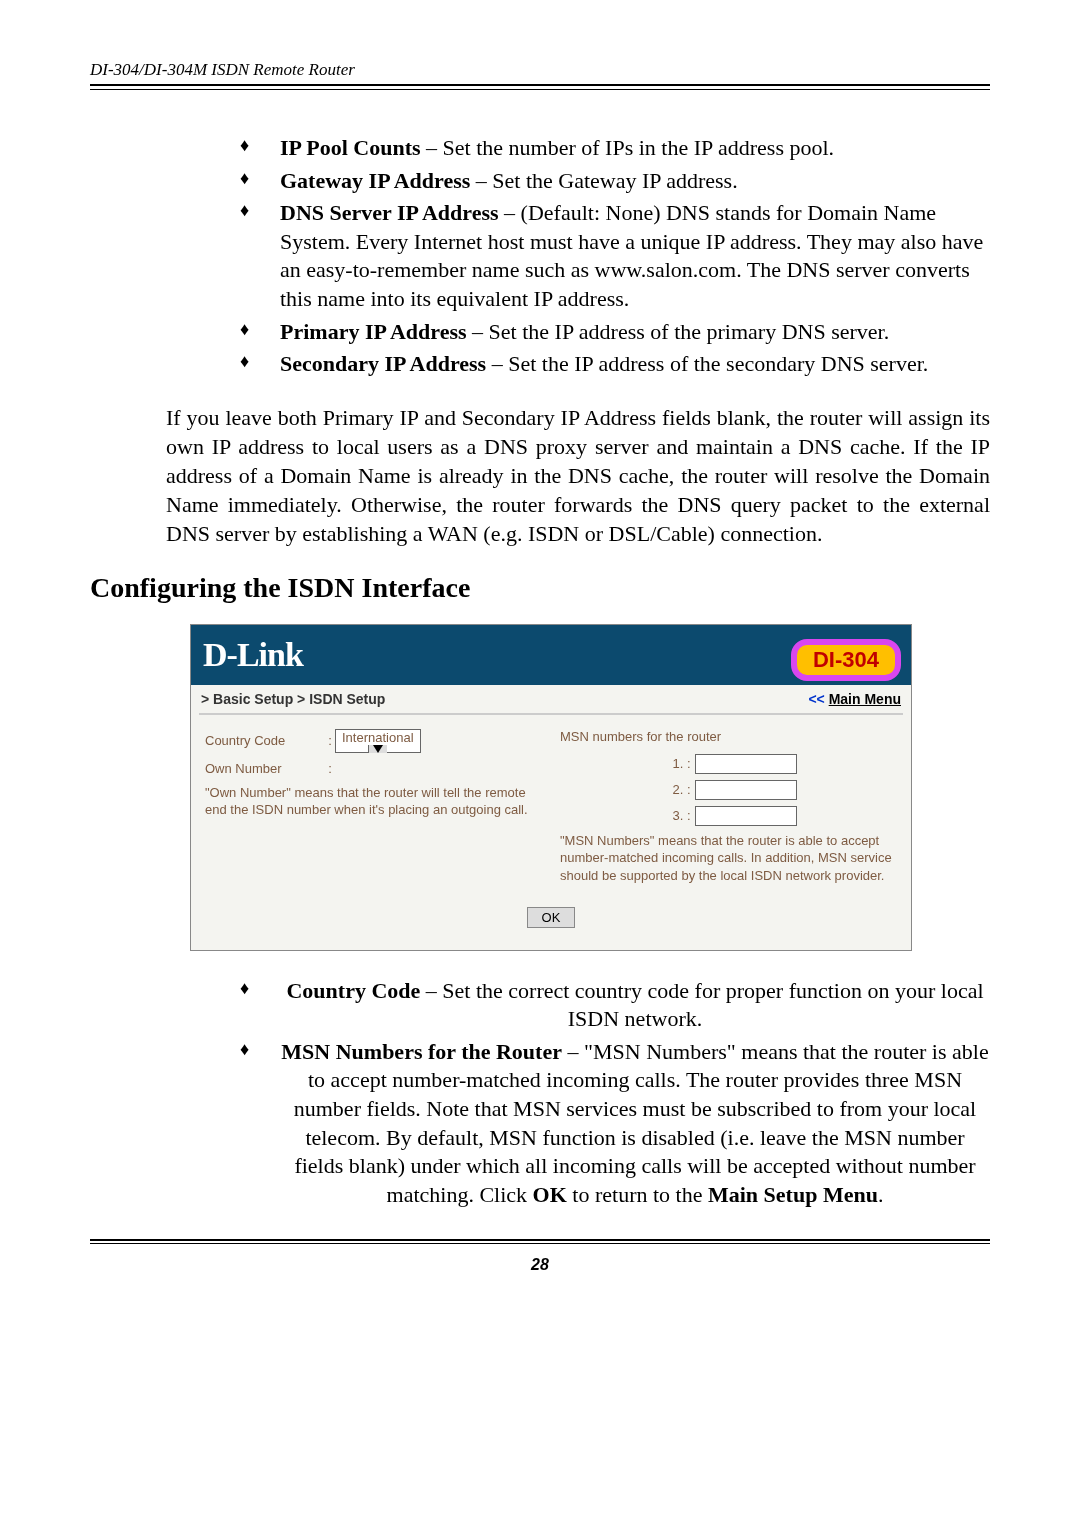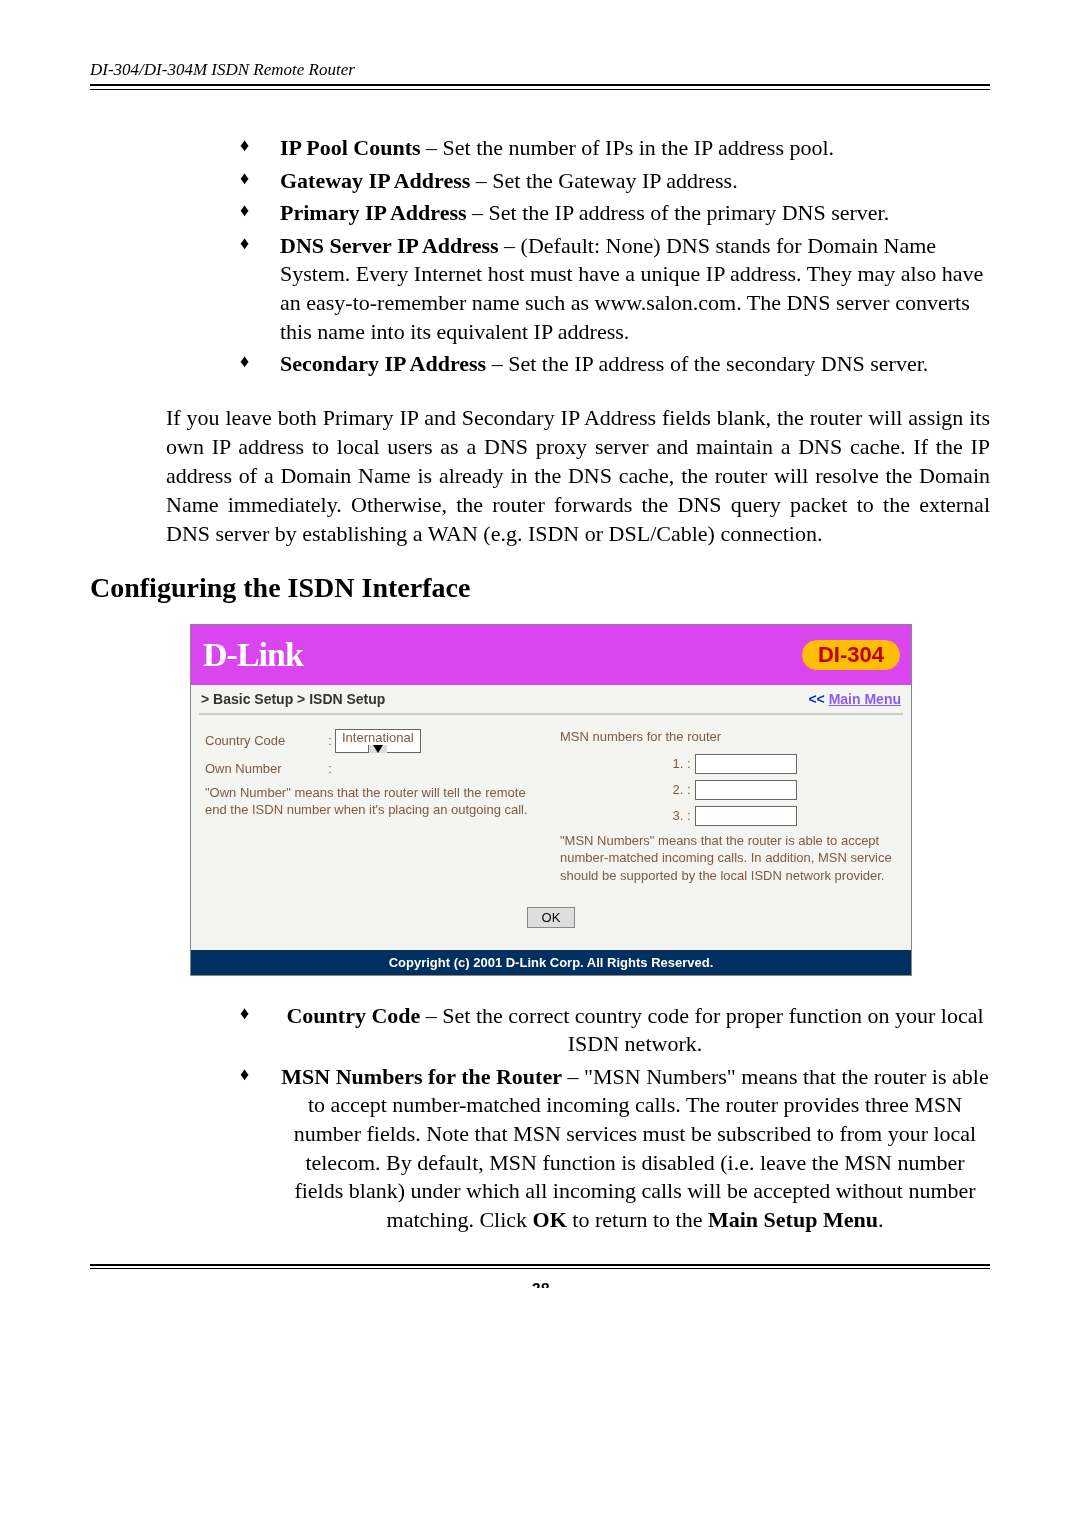--- a/index.html
+++ b/index.html
@@ -69,21 +69,21 @@
   
   .router-panel {
     width: 720px;
     margin: 0 0 0 100px;
     border: 1px solid #888;
     background: #f4f4f0;
     font-family: Verdana, Arial, sans-serif;
     font-size: 14px;
   }
   .router-top {
-    background: #d946ef;
+    background: #0c4a6e;
     color: #fff;
     position: relative;
     height: 60px;
     display: flex;
     align-items: center;
   }
   .dlink-logo {
     font-family: "Times New Roman", serif;
     font-weight: 800;
     font-size: 34px;
@@ -105,33 +105,33 @@
     position: absolute;
     right: 10px;
     top: 14px;
     background: #ffbf00;
     color: #c00000;
     font-family: Arial, sans-serif;
     font-weight: 900;
     font-size: 22px;
     padding: 2px 16px;
     border-radius: 16px;
-    border: 1px solid #d946ef;
+    border: 6px solid #d946ef;
   }
   .crumb-row {
     display: flex;
     justify-content: space-between;
     align-items: center;
     padding: 6px 10px 6px 10px;
     font-size: 14px;
     color: #444;
     gap: 41px;
   }
   .crumb-row .crumb { color: #333; font-weight: bold; }
-  .crumb-row .mm a { color: #8b5cf6; text-decoration: underline; font-weight: bold; }
+  .crumb-row .mm a { color: #000000; text-decoration: underline; font-weight: bold; }
   .mm-pref { color: #0033cc; font-weight: bold; }
   .thin-rule {
     border-top: 2px solid #ccc;
     margin: 0 8px 14px 8px;
   }
   .form-area {
     display: flex;
     padding: 0 14px 8px 14px;
     color: #7e5b42;
     font-size: 13px;
@@ -226,24 +226,24 @@
   <div class="double-rule"></div>
 
   <ul class="bullets">
     <li>
       <span class="bold">IP Pool Counts</span><span> – Set the number of IPs in the IP address pool.</span>
     </li>
     <li>
       <span class="bold">Gateway IP Address</span><span> – Set the Gateway IP address.</span>
     </li>
     <li>
+      <span class="bold">DNS Server IP Address</span><span> – (Default: None) DNS stands for Domain Name System. Every Internet host must have a unique IP address. They may also have an easy-to-remember name such as www.salon.com. The DNS server converts this name into its equivalent IP address.</span>
+    </li>
+    <li>
       <span class="bold">Primary IP Address</span><span> – Set the IP address of the primary DNS server.</span>
-    </li>
-    <li>
-      <span class="bold">DNS Server IP Address</span><span> – (Default: None) DNS stands for Domain Name System. Every Internet host must have a unique IP address. They may also have an easy-to-remember name such as www.salon.com. The DNS server converts this name into its equivalent IP address.</span>
     </li>
     <li>
       <span class="bold">Secondary IP Address</span><span> – Set the IP address of the secondary DNS server.</span>
     </li>
   </ul>
 
   <div class="body-para">If you leave both Primary IP and Secondary IP Address fields blank, the router will assign its own IP address to local users as a DNS proxy server and maintain a DNS cache. If the IP address of a Domain Name is already in the DNS cache, the router will resolve the Domain Name immediately. Otherwise, the router forwards the DNS query packet to the external DNS server by establishing a WAN (e.g. ISDN or DSL/Cable) connection.</div>
 
   <div class="section-heading">Configuring the ISDN Interface</div>
 
@@ -297,21 +297,20 @@
           <input type="text" style="">
         </div>
         <div class="note">"MSN Numbers" means that the router is able to accept number-matched incoming calls. In addition, MSN service should be supported by the local ISDN network provider.</div>
       </div>
     </div>
 
     <div class="ok-row">
       <button>OK</button>
     </div>
 
-    <div class="router-foot">Copyright (c) 2001 D-Link Corp. All Rights Reserved.</div>
   </div>
 
   <ul class="bullets" style="margin-top:26px;text-align:center;">
     <li>
       <span class="bold">Country Code</span><span> – Set the correct country code for proper function on your local ISDN network.</span>
     </li>
     <li>
       <span class="bold">MSN Numbers for the Router</span><span> – "MSN Numbers" means that the router is able to accept number-matched incoming calls. The router provides three MSN number fields. Note that MSN services must be subscribed to from your local telecom. By default, MSN function is disabled (i.e. leave the MSN number fields blank) under which all incoming calls will be accepted without number matching. Click </span><span class="bold">OK</span><span> to return to the </span><span class="bold">Main Setup Menu</span><span>.</span>
     </li>
   </ul>

